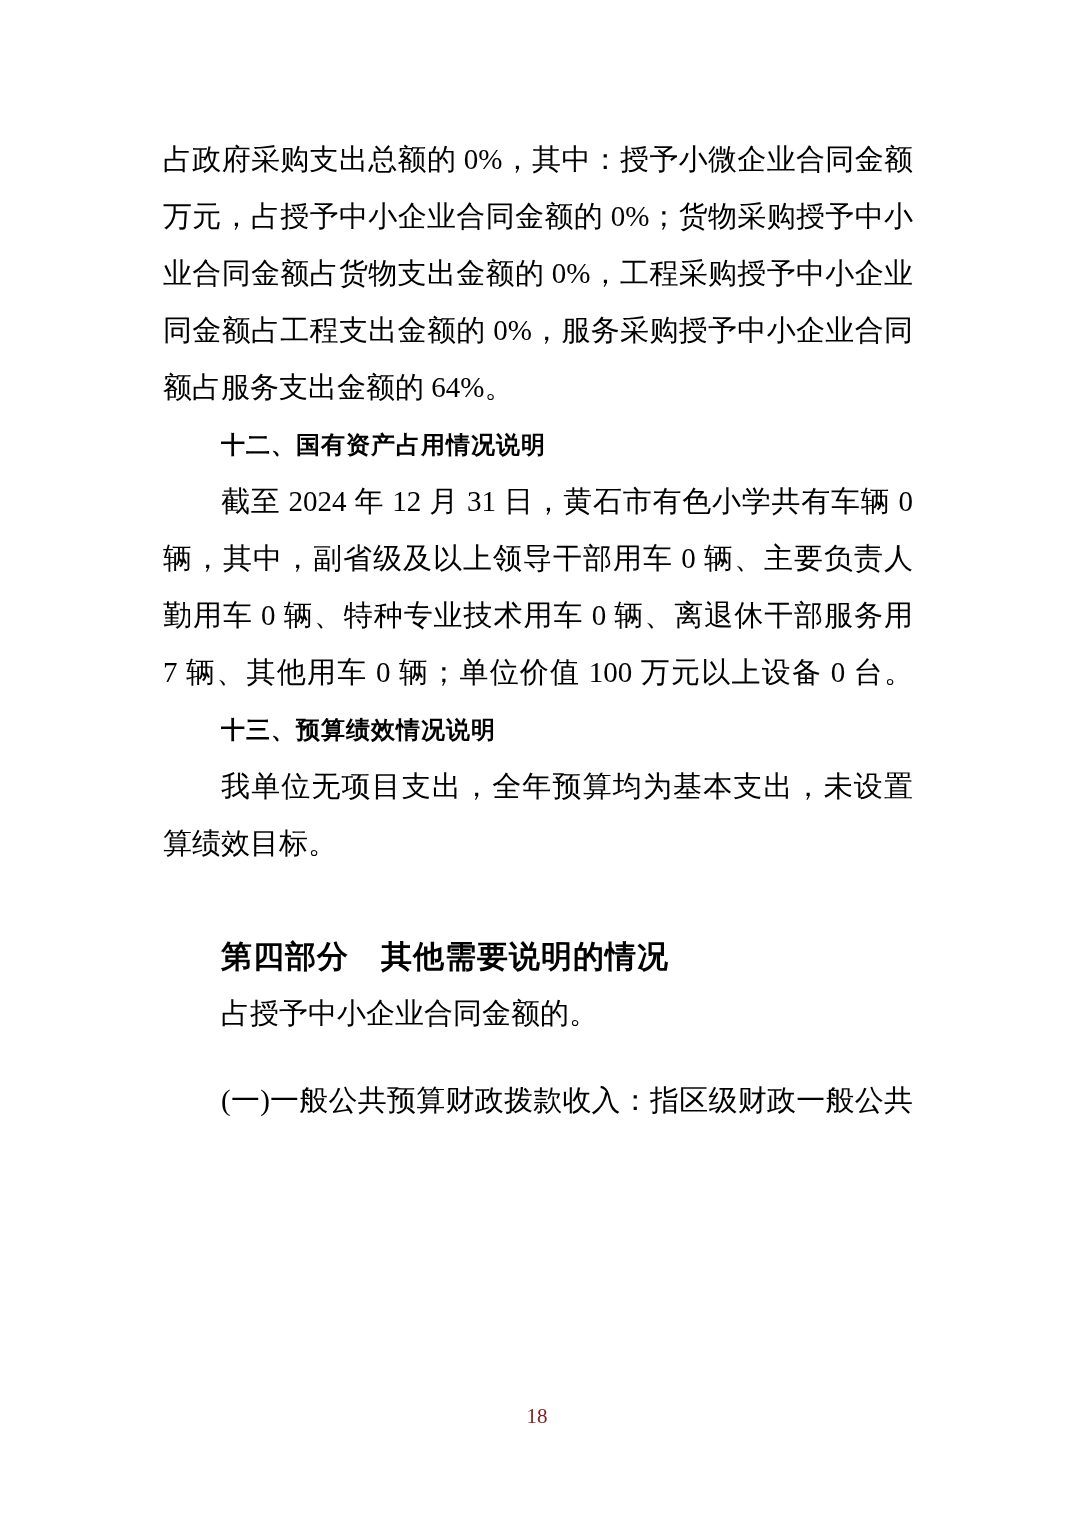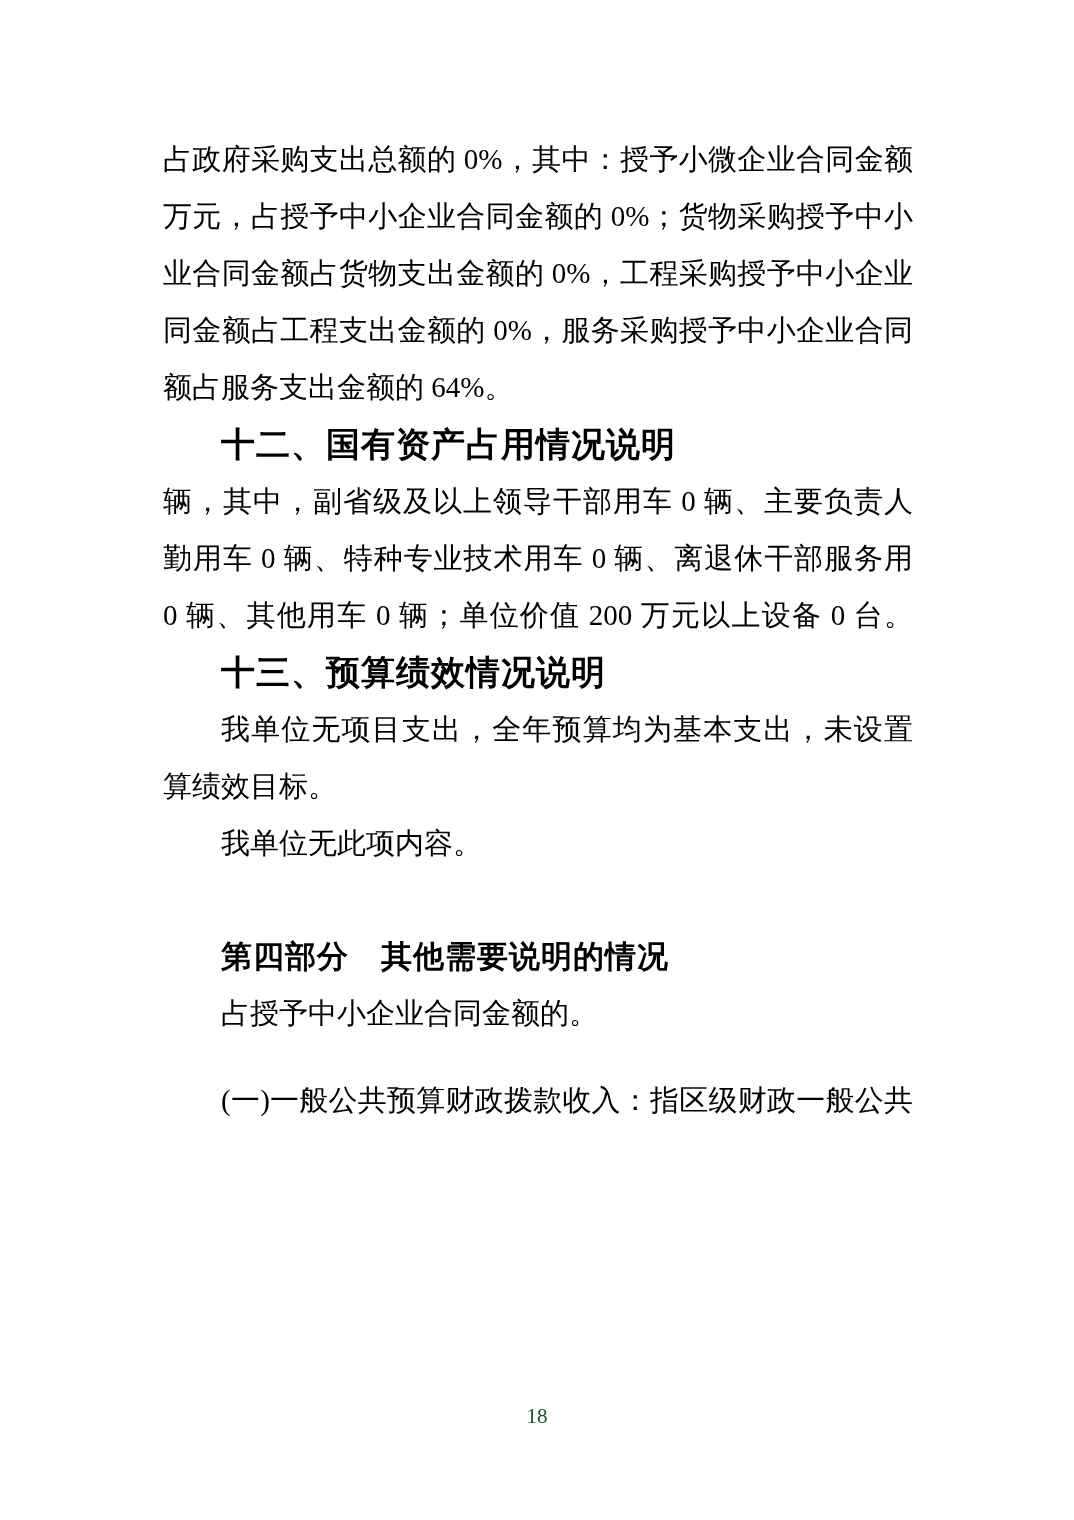--- a/index.html
+++ b/index.html
@@ -33,21 +33,21 @@
     text-align: justify;
     text-align-last: justify;
     text-justify: inter-character;
   }
   .indent {
     text-indent: 58px;
   }
   .heading {
     font-family: "Liberation Sans", "DejaVu Sans", sans-serif;
     font-weight: 700;
-    font-size: 34px;
+    font-size: 24px;
     text-indent: 58px;
     letter-spacing: 1px;
   }
   .section-heading {
     font-family: "Liberation Sans", "DejaVu Sans", sans-serif;
     font-weight: 700;
     font-size: 31px;
     text-indent: 58px;
     letter-spacing: 1px;
   }
@@ -55,48 +55,48 @@
   .gap-small { height: 30px; }
   .footer {
     position: absolute;
     top: 1400px;
     left: 0;
     width: 100%;
     text-align: center;
     font-family: "Liberation Serif", "DejaVu Serif", serif;
     font-size: 21px;
     line-height: 32px;
-    color: #14532d;
+    color: #7f1d1d;
   }
 </style>
 </head>
 <body>
 
 <div class="page">
   <div class="content">
 
     <div class="line full">占政府采购支出总额的 0%，其中：授予小微企业合同金额 0</div>
     <div class="line full">万元，占授予中小企业合同金额的 0%；货物采购授予中小企</div>
     <div class="line full">业合同金额占货物支出金额的 0%，工程采购授予中小企业合</div>
     <div class="line full">同金额占工程支出金额的 0%，服务采购授予中小企业合同金</div>
     <div class="line">额占服务支出金额的 64%。</div>
 
     <div class="line heading">十二、国有资产占用情况说明</div>
 
+    <div class="line full indent">截至 2024 年 12 月 31 日，黄石市有色小学共有车辆 0</div>
     <div class="line full">辆，其中，副省级及以上领导干部用车 0 辆、主要负责人用</div>
     <div class="line full">勤用车 0 辆、特种专业技术用车 0 辆、离退休干部服务用车</div>
-    <div class="line full">0 辆、其他用车 0 辆；单位价值 200 万元以上设备 0 台。</div>
+    <div class="line full">7 辆、其他用车 0 辆；单位价值 100 万元以上设备 0 台。</div>
 
     <div class="line heading">十三、预算绩效情况说明</div>
 
     <div class="line full indent">我单位无项目支出，全年预算均为基本支出，未设置预</div>
     <div class="line">算绩效目标。</div>
 
 
-    <div class="line indent">我单位无此项内容。</div>
 
     <div class="gap-large"></div>
 
     <div class="line section-heading">第四部分　其他需要说明的情况</div>
 
     <div class="line indent">占授予中小企业合同金额的。</div>
 
     <div class="gap-small"></div>
 
 

